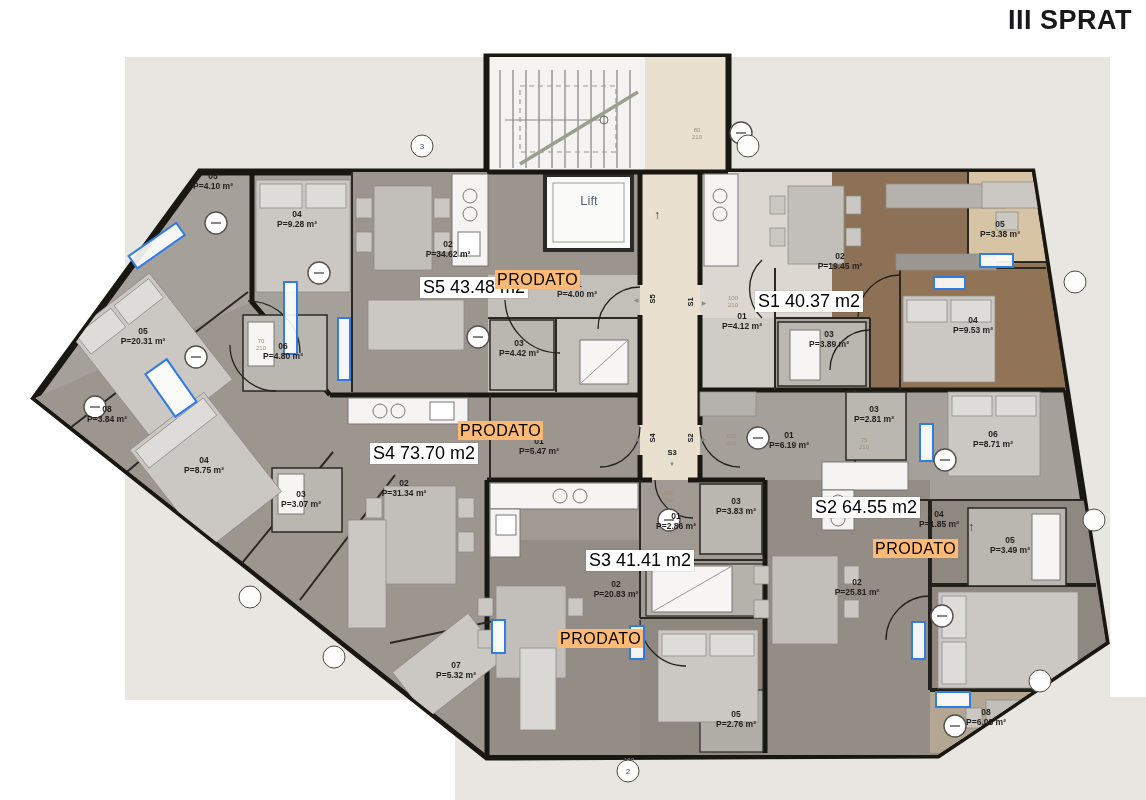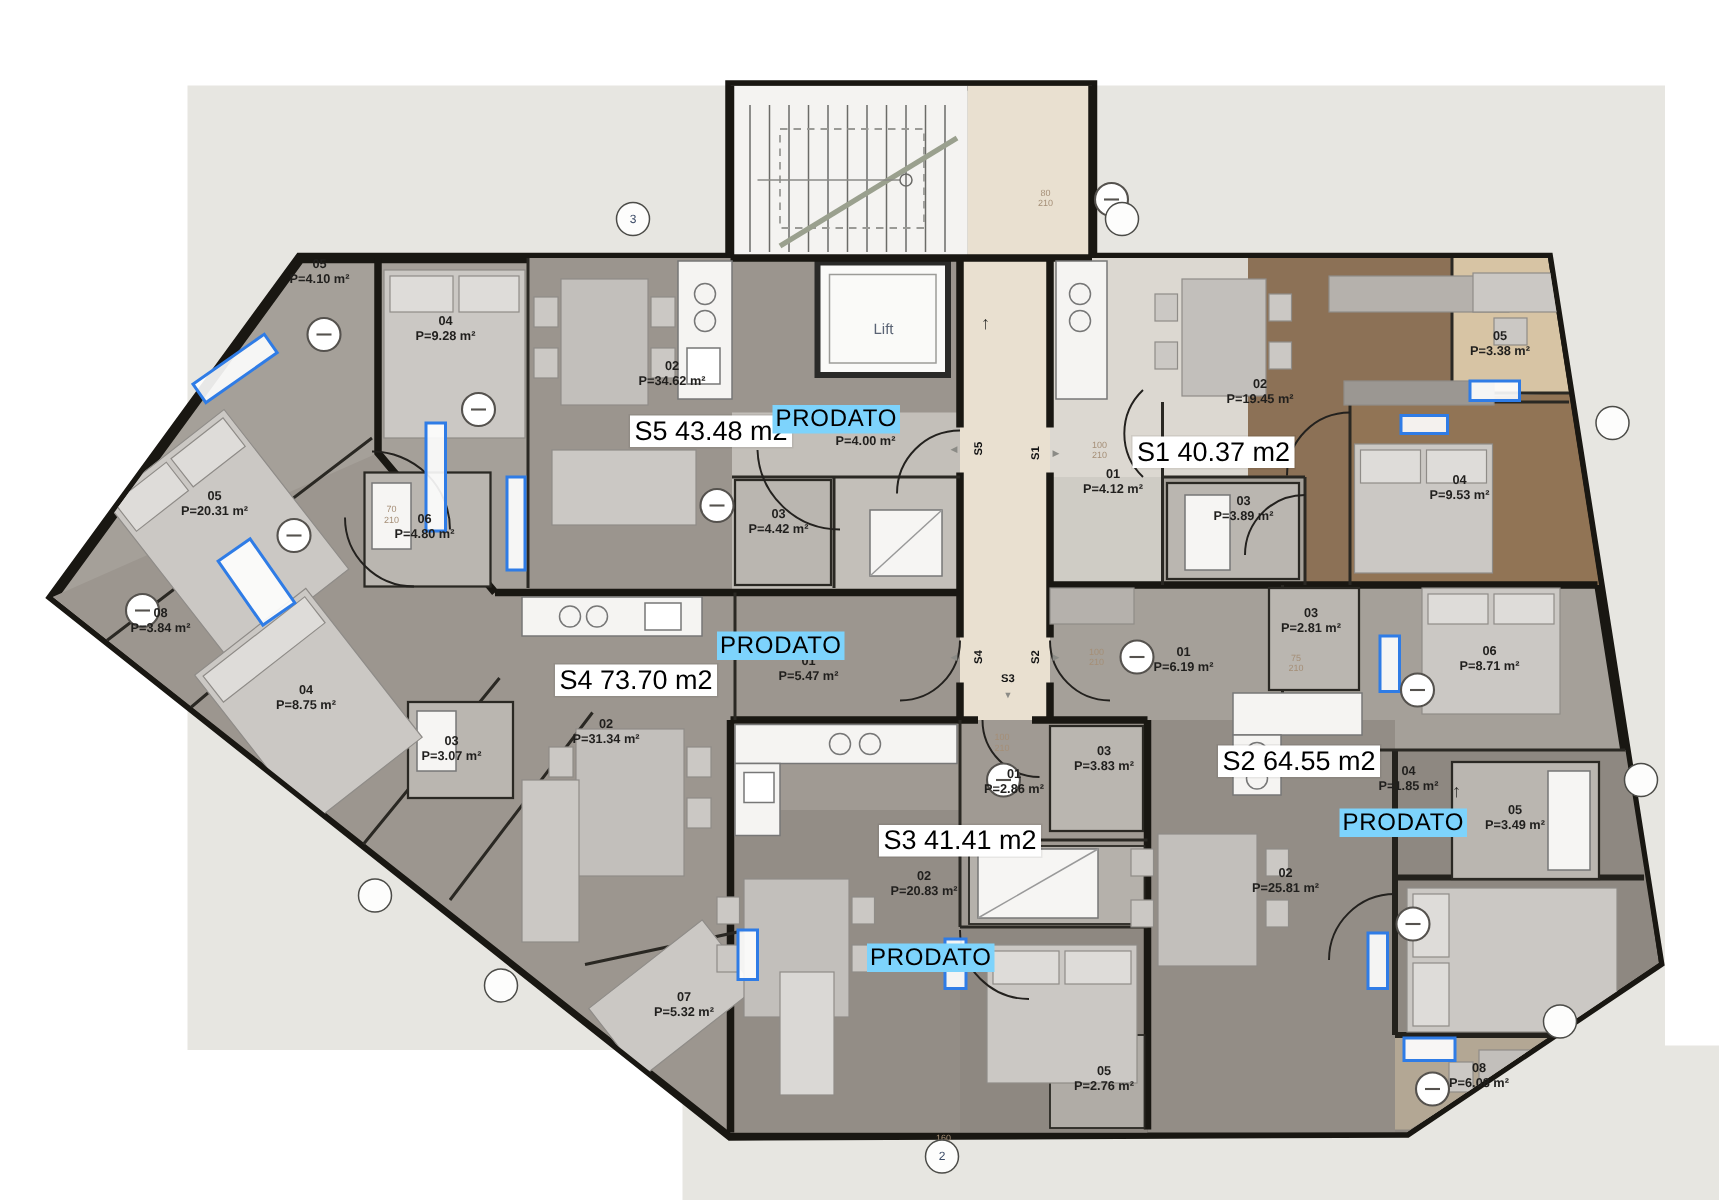--- a/index.html
+++ b/index.html
@@ -4,29 +4,29 @@
 <style>
   html,body{margin:0;padding:0;background:#fff;overflow:hidden;}
   body{width:1146px;height:800px;font-family:"Liberation Sans",sans-serif;position:relative;}
   #plan{position:relative;width:1146px;height:800px;}
   #plan-svg{position:absolute;left:0;top:0;}
   #title{position:absolute;top:5px;right:14px;font-size:27px;font-weight:bold;color:#18181a;letter-spacing:.5px;}
   .room-label{position:absolute;transform:translate(-50%,-55%);display:flex;flex-direction:column;align-items:center;
     font-weight:bold;font-size:8.5px;line-height:9.5px;color:#201f1d;white-space:nowrap;z-index:6;}
   .apt-label{position:absolute;background:#fff;color:#000;font-size:18px;line-height:21px;padding:0 3px;
     white-space:nowrap;z-index:7;box-shadow:0 0 0 1px rgba(0,0,0,.06);}
-  .sold-label{position:absolute;background:#7dd3fc;color:#000;font-size:16px;line-height:19px;padding:0 2px;
-    letter-spacing:.5px;white-space:nowrap;z-index:7;margin-left:20px;}
+  .sold-label{position:absolute;background:#fdba74;color:#000;font-size:16px;line-height:19px;padding:0 2px;
+    letter-spacing:.5px;white-space:nowrap;z-index:7;}
   .bubble{position:absolute;width:21px;height:21px;border:1.3px solid #4c4c48;border-radius:50%;background:#fdfdfc;
     transform:translate(-50%,-50%);display:flex;align-items:center;justify-content:center;font-size:8px;color:#3b4a66;z-index:6;}
   .door-tag{position:absolute;font-size:7.5px;font-weight:bold;color:#141414;z-index:6;white-space:nowrap;}
   .tag-arrow{position:absolute;font-size:6px;color:#8b8b86;transform:translate(-50%,-50%);z-index:6;}
   .dim{position:absolute;font-size:6px;line-height:6.5px;color:#a58f77;text-align:center;transform:translate(-50%,-50%);z-index:5;}
   .up-arrow{position:absolute;font-size:12px;color:#2b2b28;transform:translate(-50%,-50%);z-index:6;}
-  #lift-label{position:absolute;left:589px;top:220px;transform:translate(-50%,-50%);font-size:10px;color:#5a6374;z-index:6;}
+  #lift-label{position:absolute;left:589px;top:200px;transform:translate(-50%,-50%);font-size:13px;color:#5a6374;z-index:6;}
 </style>
 </head>
 <body>
 
 <div id="plan">
 
 <svg id="plan-svg" width="1146" height="800" viewBox="0 0 1146 800">
   <defs>
     <clipPath id="bld">
       <polygon points="200,172 487,172 487,57 728,57 728,172 1032,172 1106,642 938,755 487,757 35,398"></polygon>
@@ -298,20 +298,21 @@
           <circle cx="955" cy="726" r="11"></circle>
           <line x1="950" y1="726" x2="960" y2="726"></line>
         </g>
     <g>
           <circle cx="741" cy="133" r="11"></circle>
           <line x1="736" y1="133" x2="746" y2="133"></line>
         </g>
   </g>
 </svg>
 
+<div id="title">III SPRAT</div>
 <div id="lift-label">Lift</div>
 <div id="labels">
       <div class="room-label" style="left: 213px; top: 182px;">
         <span>05</span>
         <span>P=4.10 m²</span>
       </div>
       <div class="room-label" style="left: 297px; top: 220px;">
         <span>04</span>
         <span>P=9.28 m²</span>
       </div>

